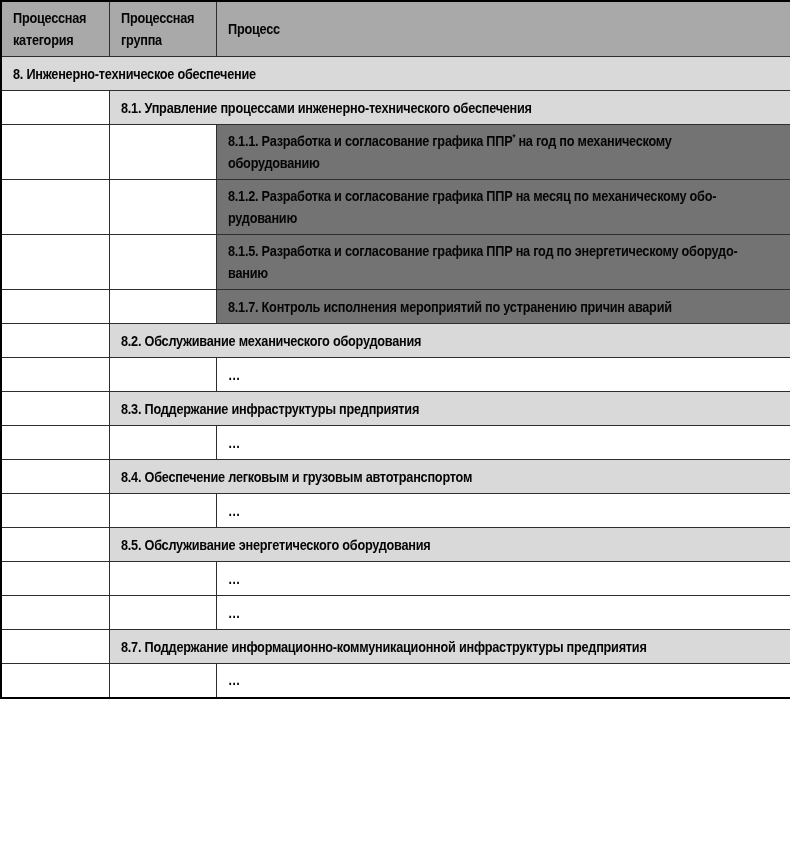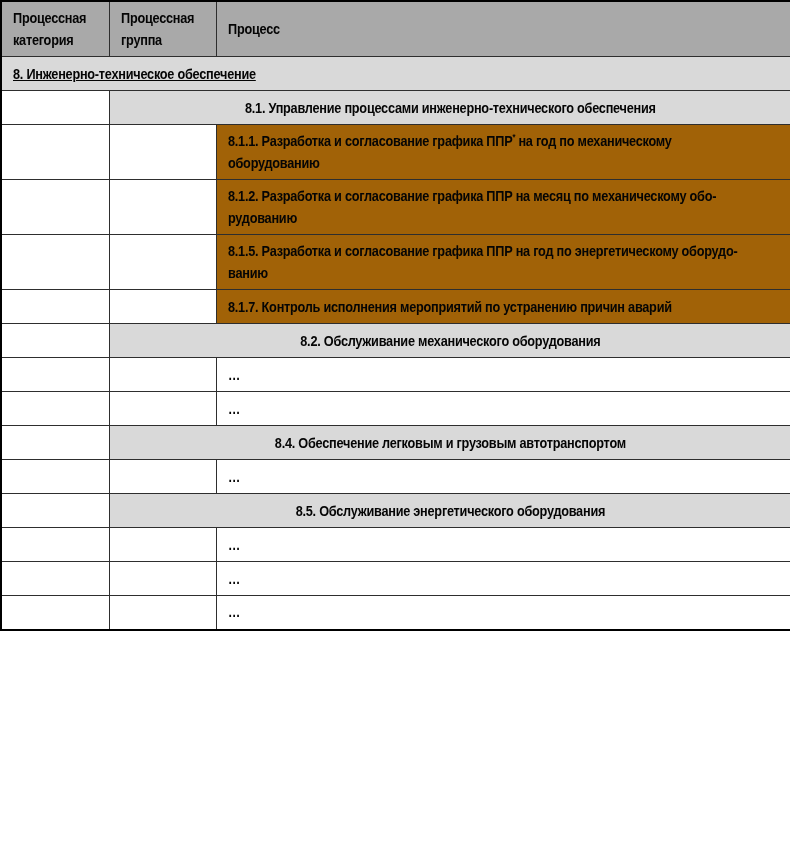--- a/index.html
+++ b/index.html
@@ -46,23 +46,23 @@
     font-size: 16px;
     line-height: 21px;
     vertical-align: middle;
     border: 1px solid #1c1c1c;
     border-bottom: 2px solid #111111;
   }
   tr.h-head { height: 45px; }
   tr.h-1 { height: 34px; }
   tr.h-2 { height: 55px; }
 
-  td.cat-cell  { background: #d9d9d9; text-decoration: underline; }
-  td.grp-cell  { background: #d9d9d9; text-align: center; }
-  td.prc-cell  { background: #a16207; }
+  td.cat-cell  { background: #d9d9d9; }
+  td.grp-cell  { background: #d9d9d9; }
+  td.prc-cell  { background: #737373; }
   td.empty-cell{ background: #ffffff; }
   td.ell-cell  { background: #ffffff; font-size: 15px; }
 
   sup.fnote {
     font-size: 60%;
     vertical-align: super;
     line-height: 0;
   }
 </style>
 </head>
@@ -152,20 +152,26 @@
       <tr class="h-1">
         <td class="empty-cell"></td>
         <td class="empty-cell"></td>
         <td class="ell-cell">
             <span class="tx">…</span>
           </td>
       </tr>
 
       <tr class="h-1">
         <td class="empty-cell"></td>
+        <td colspan="2" class="grp-cell">
+            <span class="tx">8.3. Поддержание инфраструктуры предприятия</span>
+          </td>
+      </tr>
+      <tr class="h-1">
+        <td class="empty-cell"></td>
         <td class="empty-cell"></td>
         <td class="ell-cell">
             <span class="tx">…</span>
           </td>
       </tr>
 
       <tr class="h-1">
         <td class="empty-cell"></td>
         <td colspan="2" class="grp-cell">
             <span class="tx">8.4. Обеспечение легковым и грузовым автотранспортом</span>
@@ -194,20 +200,26 @@
       </tr>
 
       <tr class="h-1">
         <td class="empty-cell"></td>
         <td class="empty-cell"></td>
         <td class="ell-cell">
             <span class="tx">…</span>
           </td>
       </tr>
 
+      <tr class="h-1">
+        <td class="empty-cell"></td>
+        <td colspan="2" class="grp-cell">
+            <span class="tx">8.7. Поддержание информационно-коммуникационной инфраструктуры предприятия</span>
+          </td>
+      </tr>
       <tr class="h-1">
         <td class="empty-cell"></td>
         <td class="empty-cell"></td>
         <td class="ell-cell">
             <span class="tx">…</span>
           </td>
       </tr>
 
     </tbody>
   </table>

